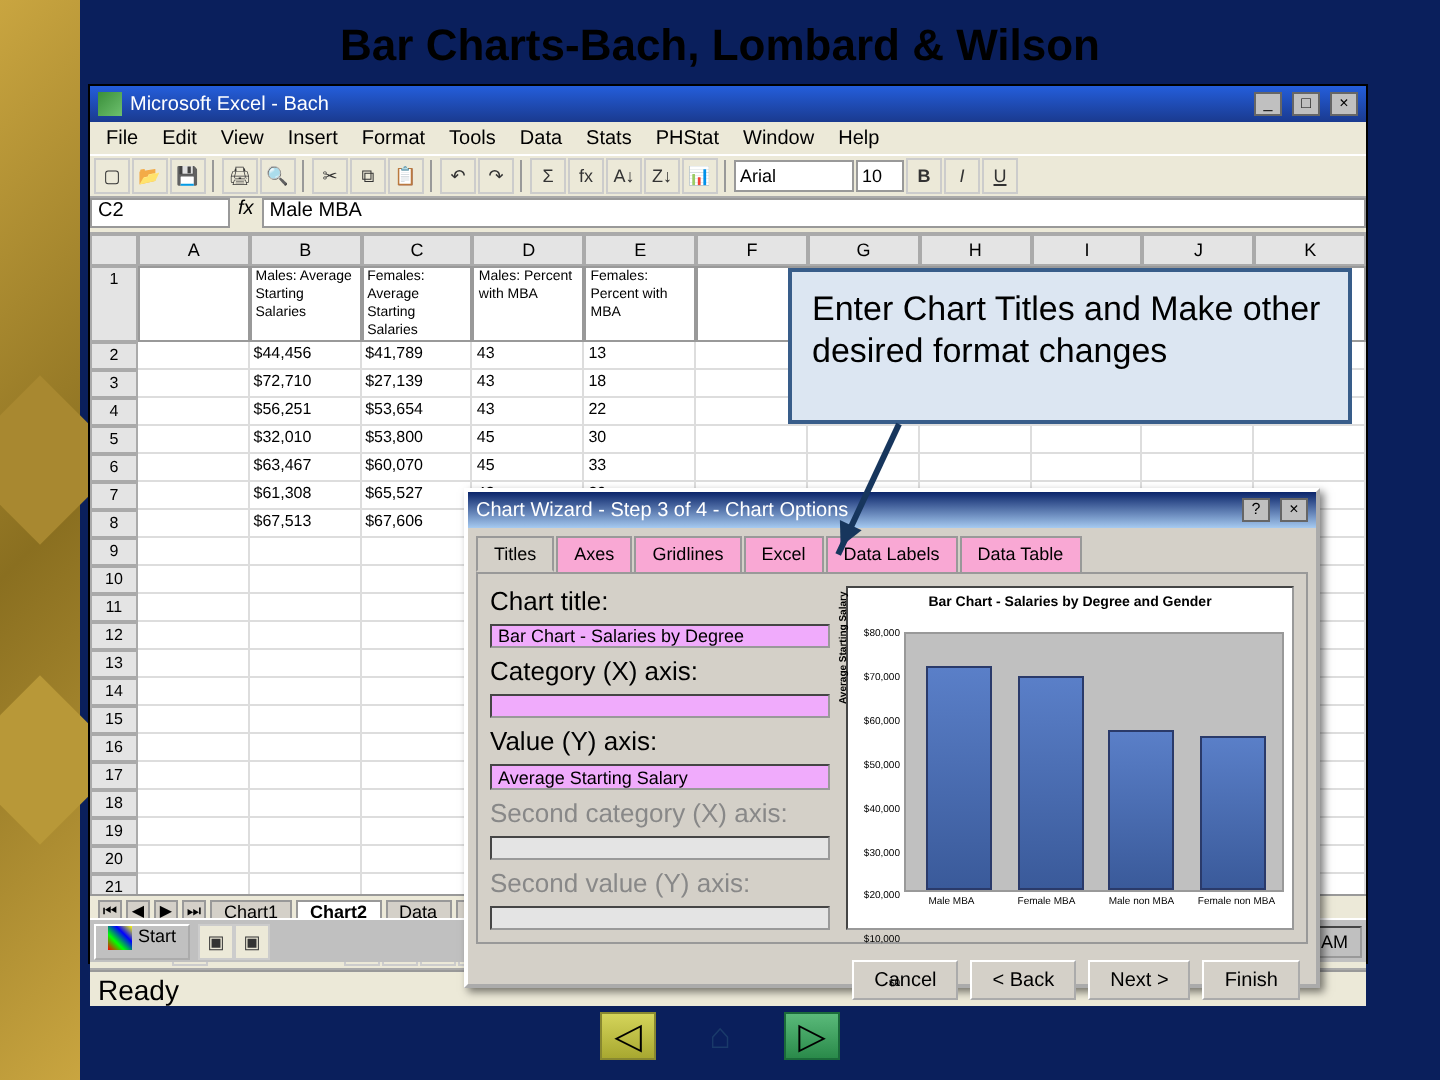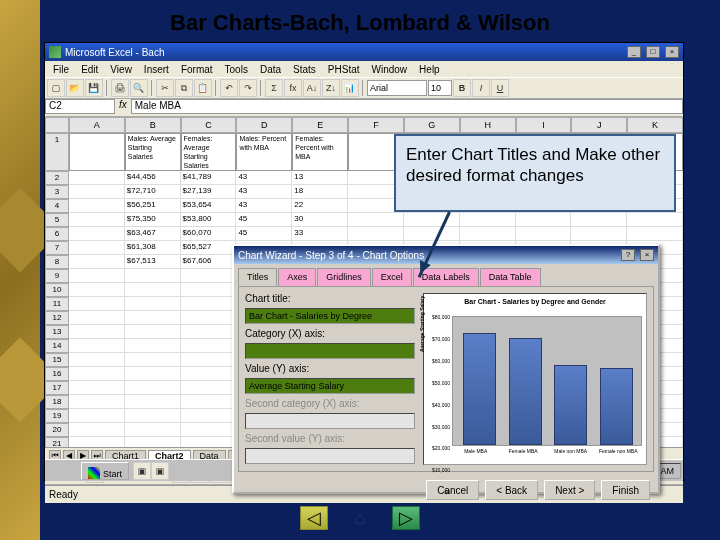--- a/index.html
+++ b/index.html
@@ -41,37 +41,37 @@
   .rh { width:24px; background:#e4e4e4; border:1px solid #aaa; text-align:center; line-height:12px; }
   .cell { width:56px; border-right:1px solid #ddd; border-bottom:1px solid #ddd; padding:0 2px; line-height:12px; overflow:hidden; white-space:nowrap; }
   .hdr-row .cell { font-size:7px; line-height:9px; white-space:normal; height:38px; border:1px solid #999; }
   .hdr-row { height:38px; }
   
   .sheet-tabs { height:16px; background:#ece9d8; font-size:9px; display:flex; align-items:center; padding:0 4px; gap:2px; border-top:1px solid #999;}
   .stab { padding:0 6px; background:#d4d0c8; border:1px solid #999; border-bottom:none; }
   .stab.active { background:#fff; font-weight:bold;}
   .navbtn { width:12px;height:12px;border:1px solid #999;background:#d4d0c8;font-size:8px;text-align:center;line-height:10px;}
   
-  .statusbar { height:18px; background:#ece9d8; font-size:10px; display:flex; align-items:center; padding:0 4px; border-top:1px solid #999;}
+  .statusbar { height:18px; background:#ece9d8; font-size:14px; display:flex; align-items:center; padding:0 4px; border-top:1px solid #999;}
   
   .taskbar { position:absolute; bottom:0; left:0; right:0; height:22px; background:#c0c0c0; border-top:1px solid #fff; display:flex; align-items:center; padding:0 2px; font-size:9px;}
-  .start { height:18px; padding:0 6px; background:#c0c0c0; border:1px outset #fff; display:flex;align-items:flex-end;gap:3px;margin-left:34px;}
+  .start { height:18px; padding:0 6px; background:#c0c0c0; border:1px outset #fff; display:flex;align-items:flex-start;gap:3px;}
   .start-ico{width:12px;height:12px;background:linear-gradient(45deg,#f00,#0f0,#00f,#ff0);}
   .tray { margin-left:auto; padding:0 6px; border:1px inset #999; height:16px; display:flex; align-items:center;}
   
   
   .wizard { position:absolute; left:232px; top:244px; width:428px; height:250px; background:#d4d0c8; border:2px outset #fff; box-shadow:2px 2px 4px rgba(0,0,0,0.5); font-size:10px;}
   .wizard .titlebar { height:18px; background:linear-gradient(#0a246a,#a6caf0); }
   .wizard-tabs { display:flex; margin:4px 4px 0; }
   .wtab { padding:3px 8px; background:#f9a8d4; border:1px solid #999; border-bottom:none; margin-right:1px; font-size:9px;}
   .wtab.active { background:#d4d0c8; border-bottom:1px solid #d4d0c8; position:relative; z-index:2;}
   .wizard-body { margin:0 4px 4px; border:1px solid #999; padding:6px; height:186px; background:#d4d0c8; display:flex; gap:8px;}
   .wiz-left { width:170px; display:flex; flex-direction:column; gap:4px;}
-  .wiz-left label { font-size:10px;}
-  .winput { height:16px; background:#4d7c0f; border:1px inset #999; padding:0 3px; font-size:9px; }
+  .wiz-left label { font-size:13px;}
+  .winput { height:16px; background:#f0abfc; border:1px inset #999; padding:0 3px; font-size:9px; }
   .winput.disabled { background:#e4e4e4; color:#888;}
   .wiz-right { flex:1; background:#fff; border:1px inset #999; padding:4px; position:relative;}
   .wizard-btns { display:flex; justify-content:flex-end; gap:6px; padding:4px 8px;}
   .wbtn { height:20px; padding:0 10px; background:#d4d0c8; border:1px outset #fff; font-size:10px;}
   
   
   .preview-title { font-size:7px; font-weight:bold; text-align:center; line-height:8px;}
   .preview-plot { position:absolute; left:28px; top:22px; right:4px; bottom:18px; background:#c0c0c0; border:1px solid #999;}
   .preview-y { position:absolute; left:2px; top:20px; bottom:18px; width:24px; font-size:5px;}
   .preview-y div{ text-align:right; height:16.6%;}
@@ -221,21 +221,21 @@
     <div class="cell"></div>
     <div class="cell"></div>
     <div class="cell"></div>
           <div class="cell"></div>
           <div class="cell"></div>
           <div class="cell"></div>
   </div>
         <div class="gridrow">
     <div class="rh">5</div>
     <div class="cell"></div>
-    <div class="cell">$75,350</div>
+    <div class="cell">$32,010</div>
     <div class="cell">$53,800</div>
     <div class="cell">45</div>
     <div class="cell">30</div>
     <div class="cell"></div>
     <div class="cell"></div>
     <div class="cell"></div>
           <div class="cell"></div>
           <div class="cell"></div>
           <div class="cell"></div>
   </div>

